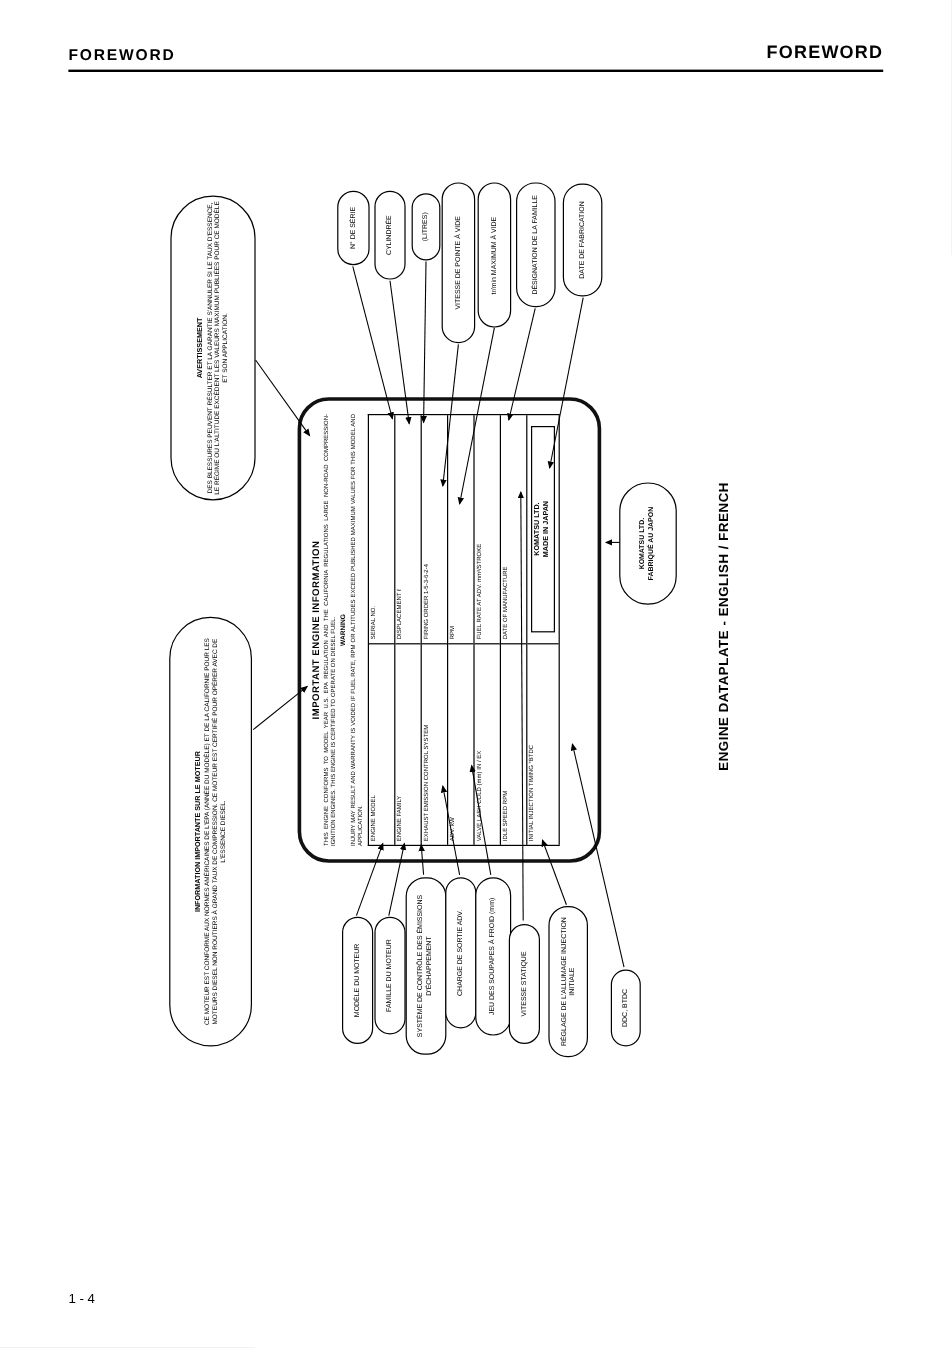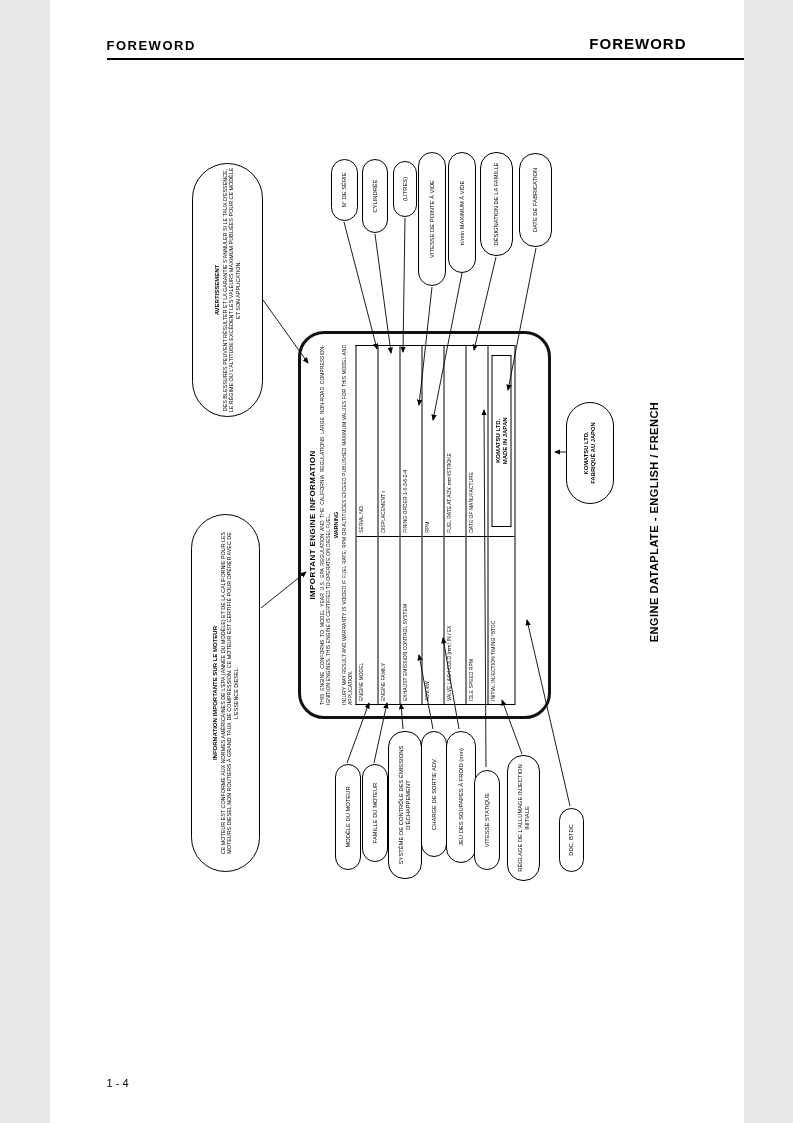--- a/index.html
+++ b/index.html
@@ -1,16 +1,16 @@
 <!DOCTYPE html>
 <html><head>
 <meta charset="utf-8">
 <style>
   html,body{margin:0;padding:0;background:#e8e8e8;}
-  .page{position:relative;width:694px;height:1123px;background:#ffffff;margin:0 auto;
+  .page{position:relative;width:793px;height:1123px;background:#ffffff;margin:0 auto;
         font-family:"Liberation Sans", sans-serif;color:#000;overflow:hidden;}
 
   
   .hdr-left{position:absolute;left:57px;top:38px;font-size:13px;font-weight:600;letter-spacing:1.5px;}
   .hdr-right{position:absolute;right:57px;top:35px;font-size:15px;font-weight:700;letter-spacing:1px;}
   .hdr-rule{position:absolute;left:57px;top:58px;width:679px;border-top:2.5px solid #000;}
   .footer{position:absolute;left:57px;top:1077px;font-size:11px;}
 
   
   .watermark{position:absolute;left:222px;top:227px;font-size:29px;font-weight:700;

